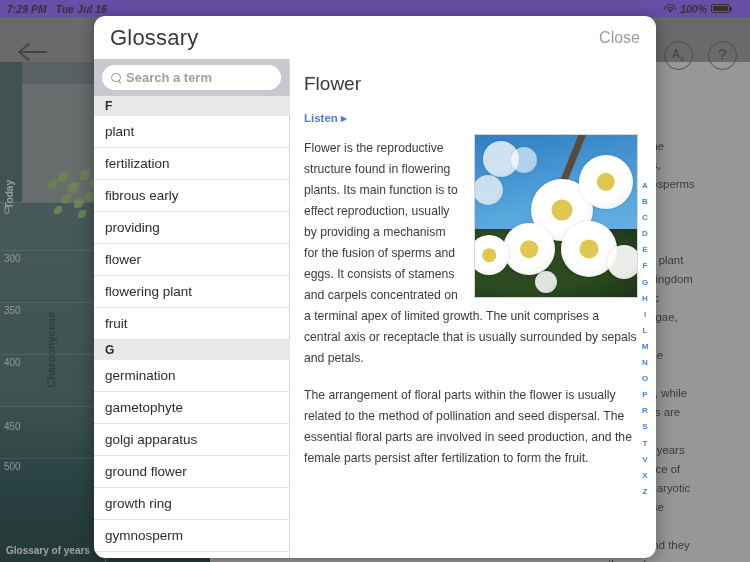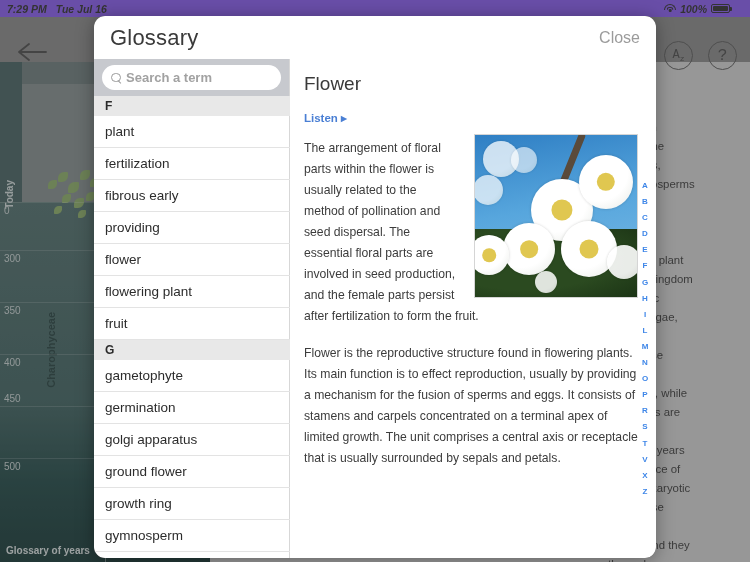--- a/index.html
+++ b/index.html
@@ -191,21 +191,21 @@
       <div class="tl-gridline" style="top:240px"></div>
       <div class="tl-gridline" style="top:292px"></div>
       <div class="tl-gridline" style="top:344px"></div>
       <div class="tl-gridline" style="top:396px"></div>
       <div class="tl-vline" style="top:140px;height:396px"></div>
 
       <div class="tl-tick" style="top:143px">0</div>
       <div class="tl-tick" style="top:191px">300</div>
       <div class="tl-tick" style="top:243px">350</div>
       <div class="tl-tick" style="top:295px">400</div>
-      <div class="tl-tick" style="top:331px">450</div>
+      <div class="tl-tick" style="top:359px">450</div>
       <div class="tl-tick" style="top:399px">500</div>
       <div class="tl-foot">Glossary of years</div>
     </div>
 
     <div class="bg-text-col">
       <p>esulted in
 ty, from the
 ryophytes,
 ex gymnosperms</p>
       <p>the name plant
@@ -291,22 +291,22 @@
         <div class="list-scroll" id="term-list">
             <div class="sec-head">F</div>
             <div class="term-row">plant</div>
             <div class="term-row">fertilization</div>
             <div class="term-row">fibrous early</div>
             <div class="term-row">providing</div>
             <div class="term-row">flower</div>
             <div class="term-row">flowering plant</div>
             <div class="term-row">fruit</div>
             <div class="sec-head">G</div>
+            <div class="term-row">germination</div>
             <div class="term-row">gametophyte</div>
-            <div class="term-row">germination</div>
             <div class="term-row">golgi apparatus</div>
             <div class="term-row">ground flower</div>
             <div class="term-row">growth ring</div>
             <div class="term-row">gymnosperm</div>
           </div>
       </div>
 
       <div class="alpha-index" id="alpha-index">
           <div style="color: rgb(62, 134, 232);">A</div>
           <div style="color: rgb(62, 134, 232);">B</div>
@@ -352,20 +352,20 @@
           <span class="bl" style="left:-6px;top:100px;width:40px;height:40px">
               <i></i>
             </span>
           <span class="bl" style="left:8px;top:6px;width:36px;height:36px;opacity:.75"></span>
           <span class="bl" style="left:-2px;top:40px;width:30px;height:30px;opacity:.7"></span>
           <span class="bl" style="left:36px;top:12px;width:26px;height:26px;opacity:.6"></span>
           <span class="bl" style="left:132px;top:110px;width:34px;height:34px;opacity:.9"></span>
           <span class="bl" style="left:60px;top:136px;width:22px;height:22px;opacity:.85"></span>
         </div>
         <div class="detail-text">
+          <p>Flower is the reproductive structure found in flowering plants. Its main function is to effect reproduction, usually by providing a mechanism for the fusion of sperms and eggs. It consists of stamens and carpels concentrated on a terminal apex of limited growth. The unit comprises a central axis or receptacle that is usually surrounded by sepals and petals.</p>
           <p>The arrangement of floral parts within the flower is usually related to the method of pollination and seed dispersal. The essential floral parts are involved in seed production, and the female parts persist after fertilization to form the fruit.</p>
-          <p>Flower is the reproductive structure found in flowering plants. Its main function is to effect reproduction, usually by providing a mechanism for the fusion of sperms and eggs. It consists of stamens and carpels concentrated on a terminal apex of limited growth. The unit comprises a central axis or receptacle that is usually surrounded by sepals and petals.</p>
         </div>
       </div>
 
     </div>
   </div>
 </div>
 
 </body></html>

